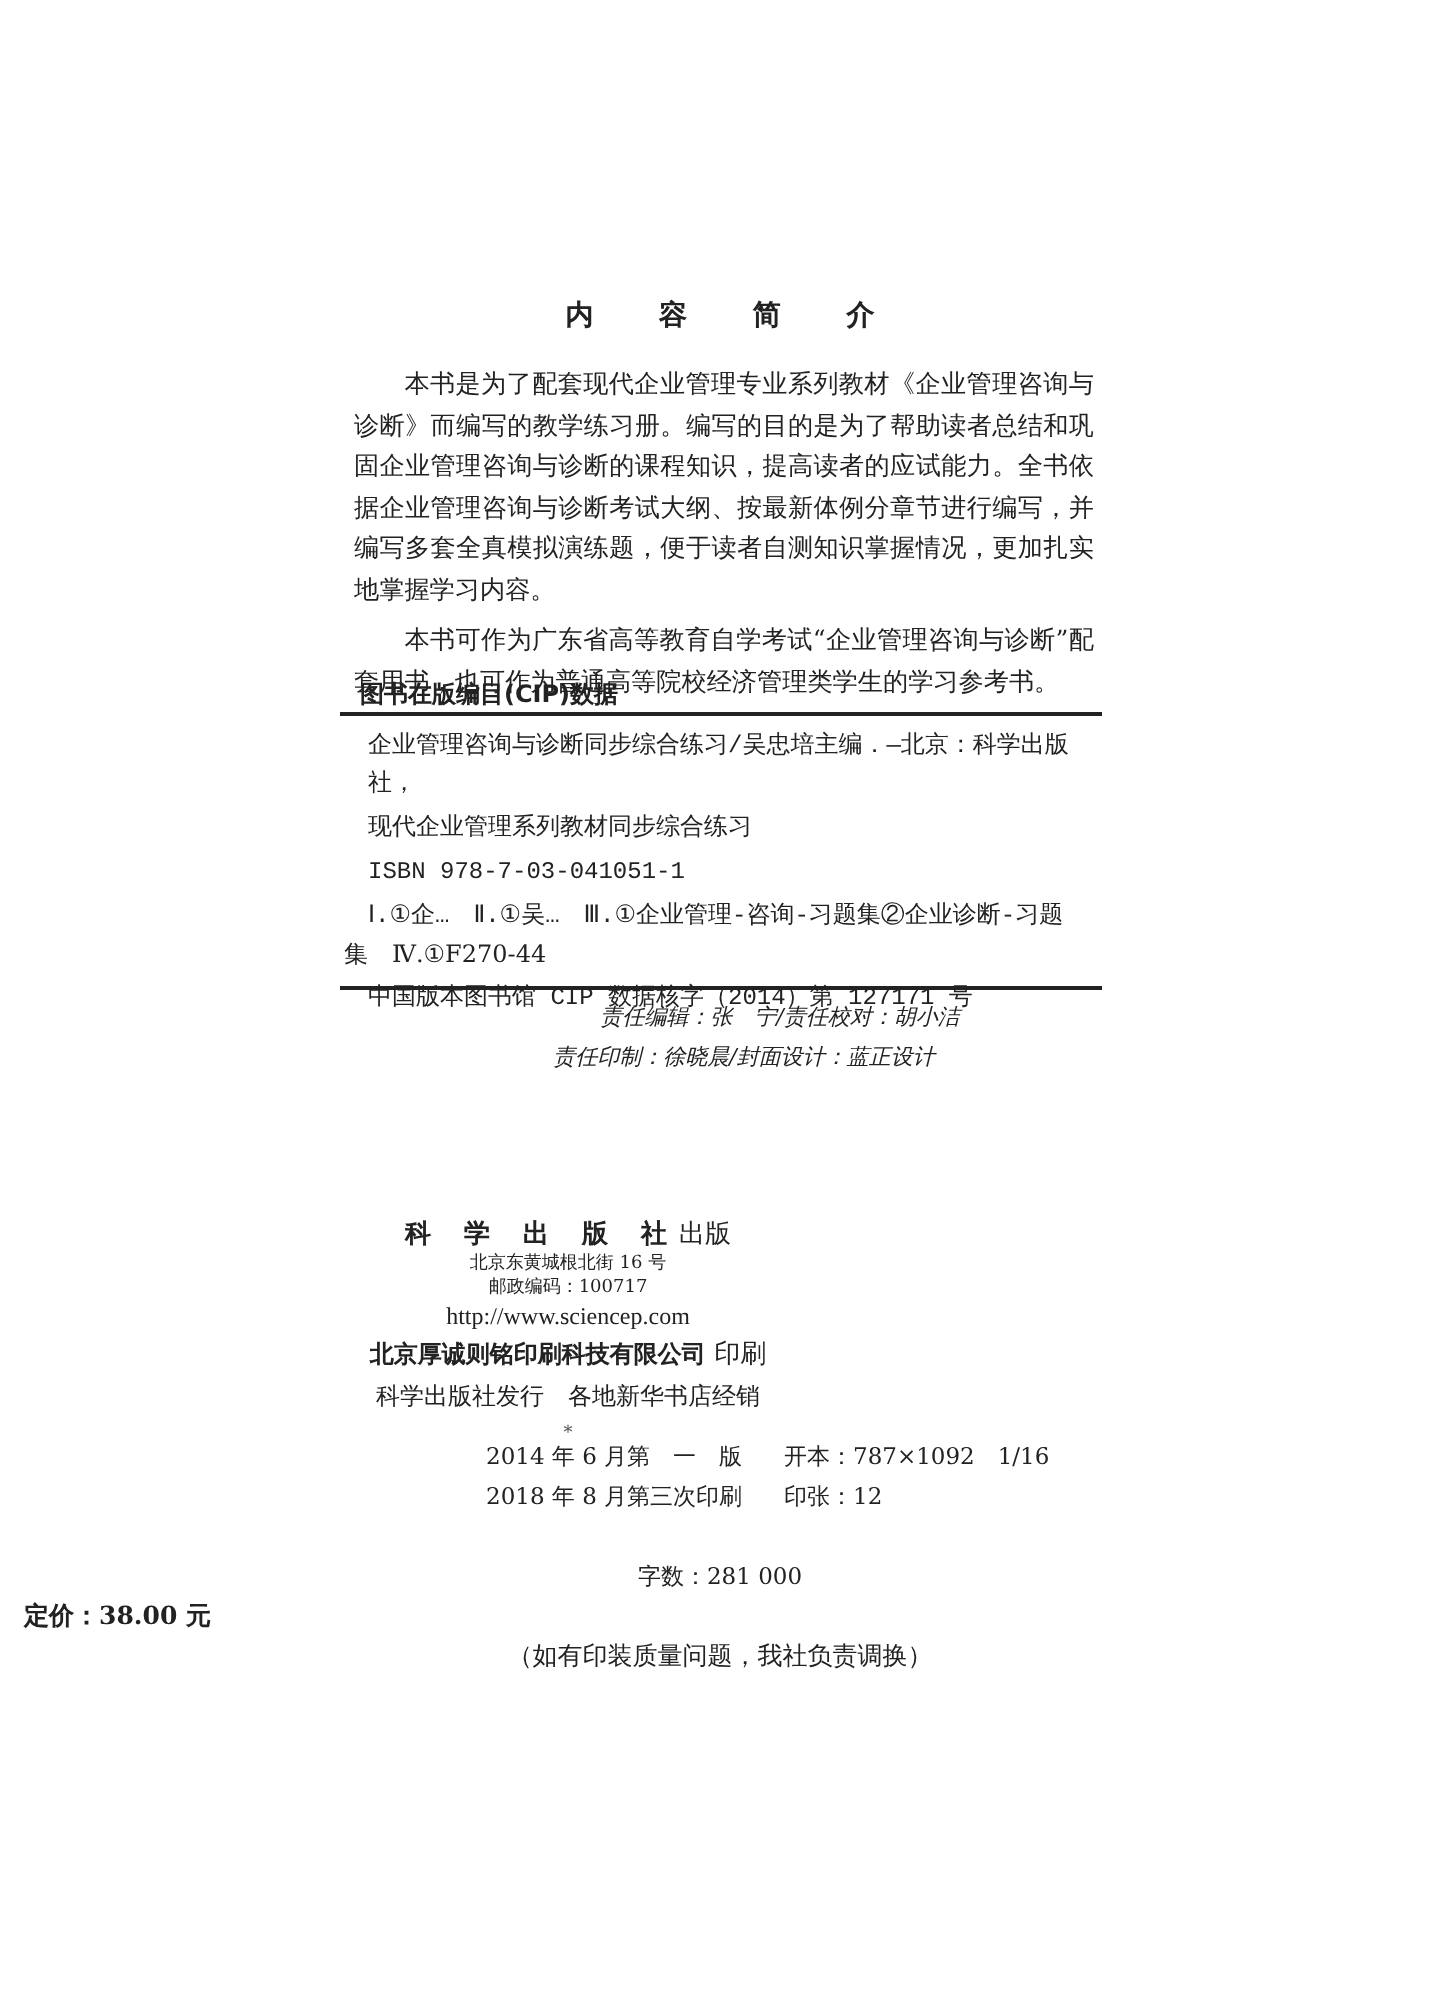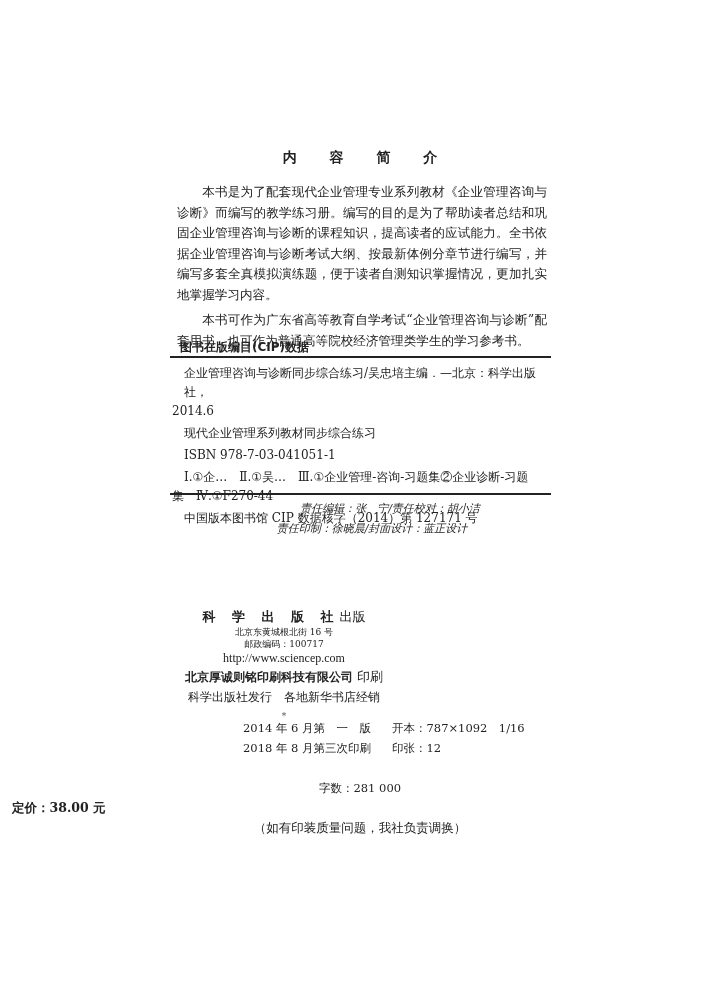--- a/index.html
+++ b/index.html
@@ -9,21 +9,21 @@
   .title { position: absolute; top: 149px; left: 0; width: 720px; text-align: center;
            font-family: "DejaVu Sans", sans-serif; font-size: 14px; letter-spacing: 14px;
            font-weight: bold; padding-left: 14px; box-sizing: border-box; }
   .intro { position: absolute; top: 177px; left: 172px; width: 380px; font-size: 12.6px; line-height: 20.5px; }
   .intro p { margin: 5px; text-indent: 2em; text-align: justify; }
   .cip-head { position: absolute; top: 339px; left: 180px; font-family: "DejaVu Sans", sans-serif;
               font-size: 12px; font-weight: bold; }
   .rule { position: absolute; left: 170px; width: 381px; height: 1.5px; background: #222; }
   .cip-body { position: absolute; top: 364px; left: 172px; width: 380px; font-size: 12px; line-height: 19px; }
   .cip-body .ln { margin: 0; }
-  .cip-body .ind { padding-left: 12px; }
+  .cip-body .ind { padding-left: 12px; font-family: Liberation Mono, monospace; }
   .cip-body .gap { margin-top: 3px; }
   .credits { position: absolute; top: 499px; left: 12px; width: 720px; text-align: center;
              font-size: 11px; line-height: 20px; font-style: italic; }
   .credits .l1 { padding-left: 36px; }
   .pub { position: absolute; top: 608px; left: 0; width: 568px; text-align: center; }
   .pub .p1 { font-size: 13px; font-weight: bold; letter-spacing: 6px; }
   .pub .p1 .ch { letter-spacing: 0; font-weight: normal; font-size: 13px; }
   .pub .small { font-size: 9px; line-height: 12px; }
   .pub .url { font-size: 12px; line-height: 16px; font-family: "Liberation Serif", serif; }
   .pub .printer { font-size: 12px; font-weight: bold; line-height: 22px; }
@@ -49,21 +49,20 @@
   <div class="intro">
     <p>本书是为了配套现代企业管理专业系列教材《企业管理咨询与诊断》而编写的教学练习册。编写的目的是为了帮助读者总结和巩固企业管理咨询与诊断的课程知识，提高读者的应试能力。全书依据企业管理咨询与诊断考试大纲、按最新体例分章节进行编写，并编写多套全真模拟演练题，便于读者自测知识掌握情况，更加扎实地掌握学习内容。</p>
     <p>本书可作为广东省高等教育自学考试“企业管理咨询与诊断”配套用书，也可作为普通高等院校经济管理类学生的学习参考书。</p>
   </div>
 
   <div class="cip-head">图书在版编目(CIP)数据</div>
   <div class="rule" style="top:356px;"></div>
 
   <div class="cip-body">
     <div class="ln ind">企业管理咨询与诊断同步综合练习/吴忠培主编．—北京：科学出版社，</div>
-    <div class="ln">2014.6</div>
     <div class="ln ind gap">现代企业管理系列教材同步综合练习</div>
     <div class="ln ind gap">ISBN 978-7-03-041051-1</div>
     <div class="ln ind gap">Ⅰ.①企…　Ⅱ.①吴…　Ⅲ.①企业管理-咨询-习题集②企业诊断-习题</div>
     <div class="ln">集　Ⅳ.①F270-44</div>
     <div class="ln ind gap">中国版本图书馆 CIP 数据核字（2014）第 127171 号</div>
   </div>
   <div class="rule" style="top:493px;"></div>
 
   <div class="credits">
     <div class="l1">责任编辑：张　宁/责任校对：胡小洁</div>

